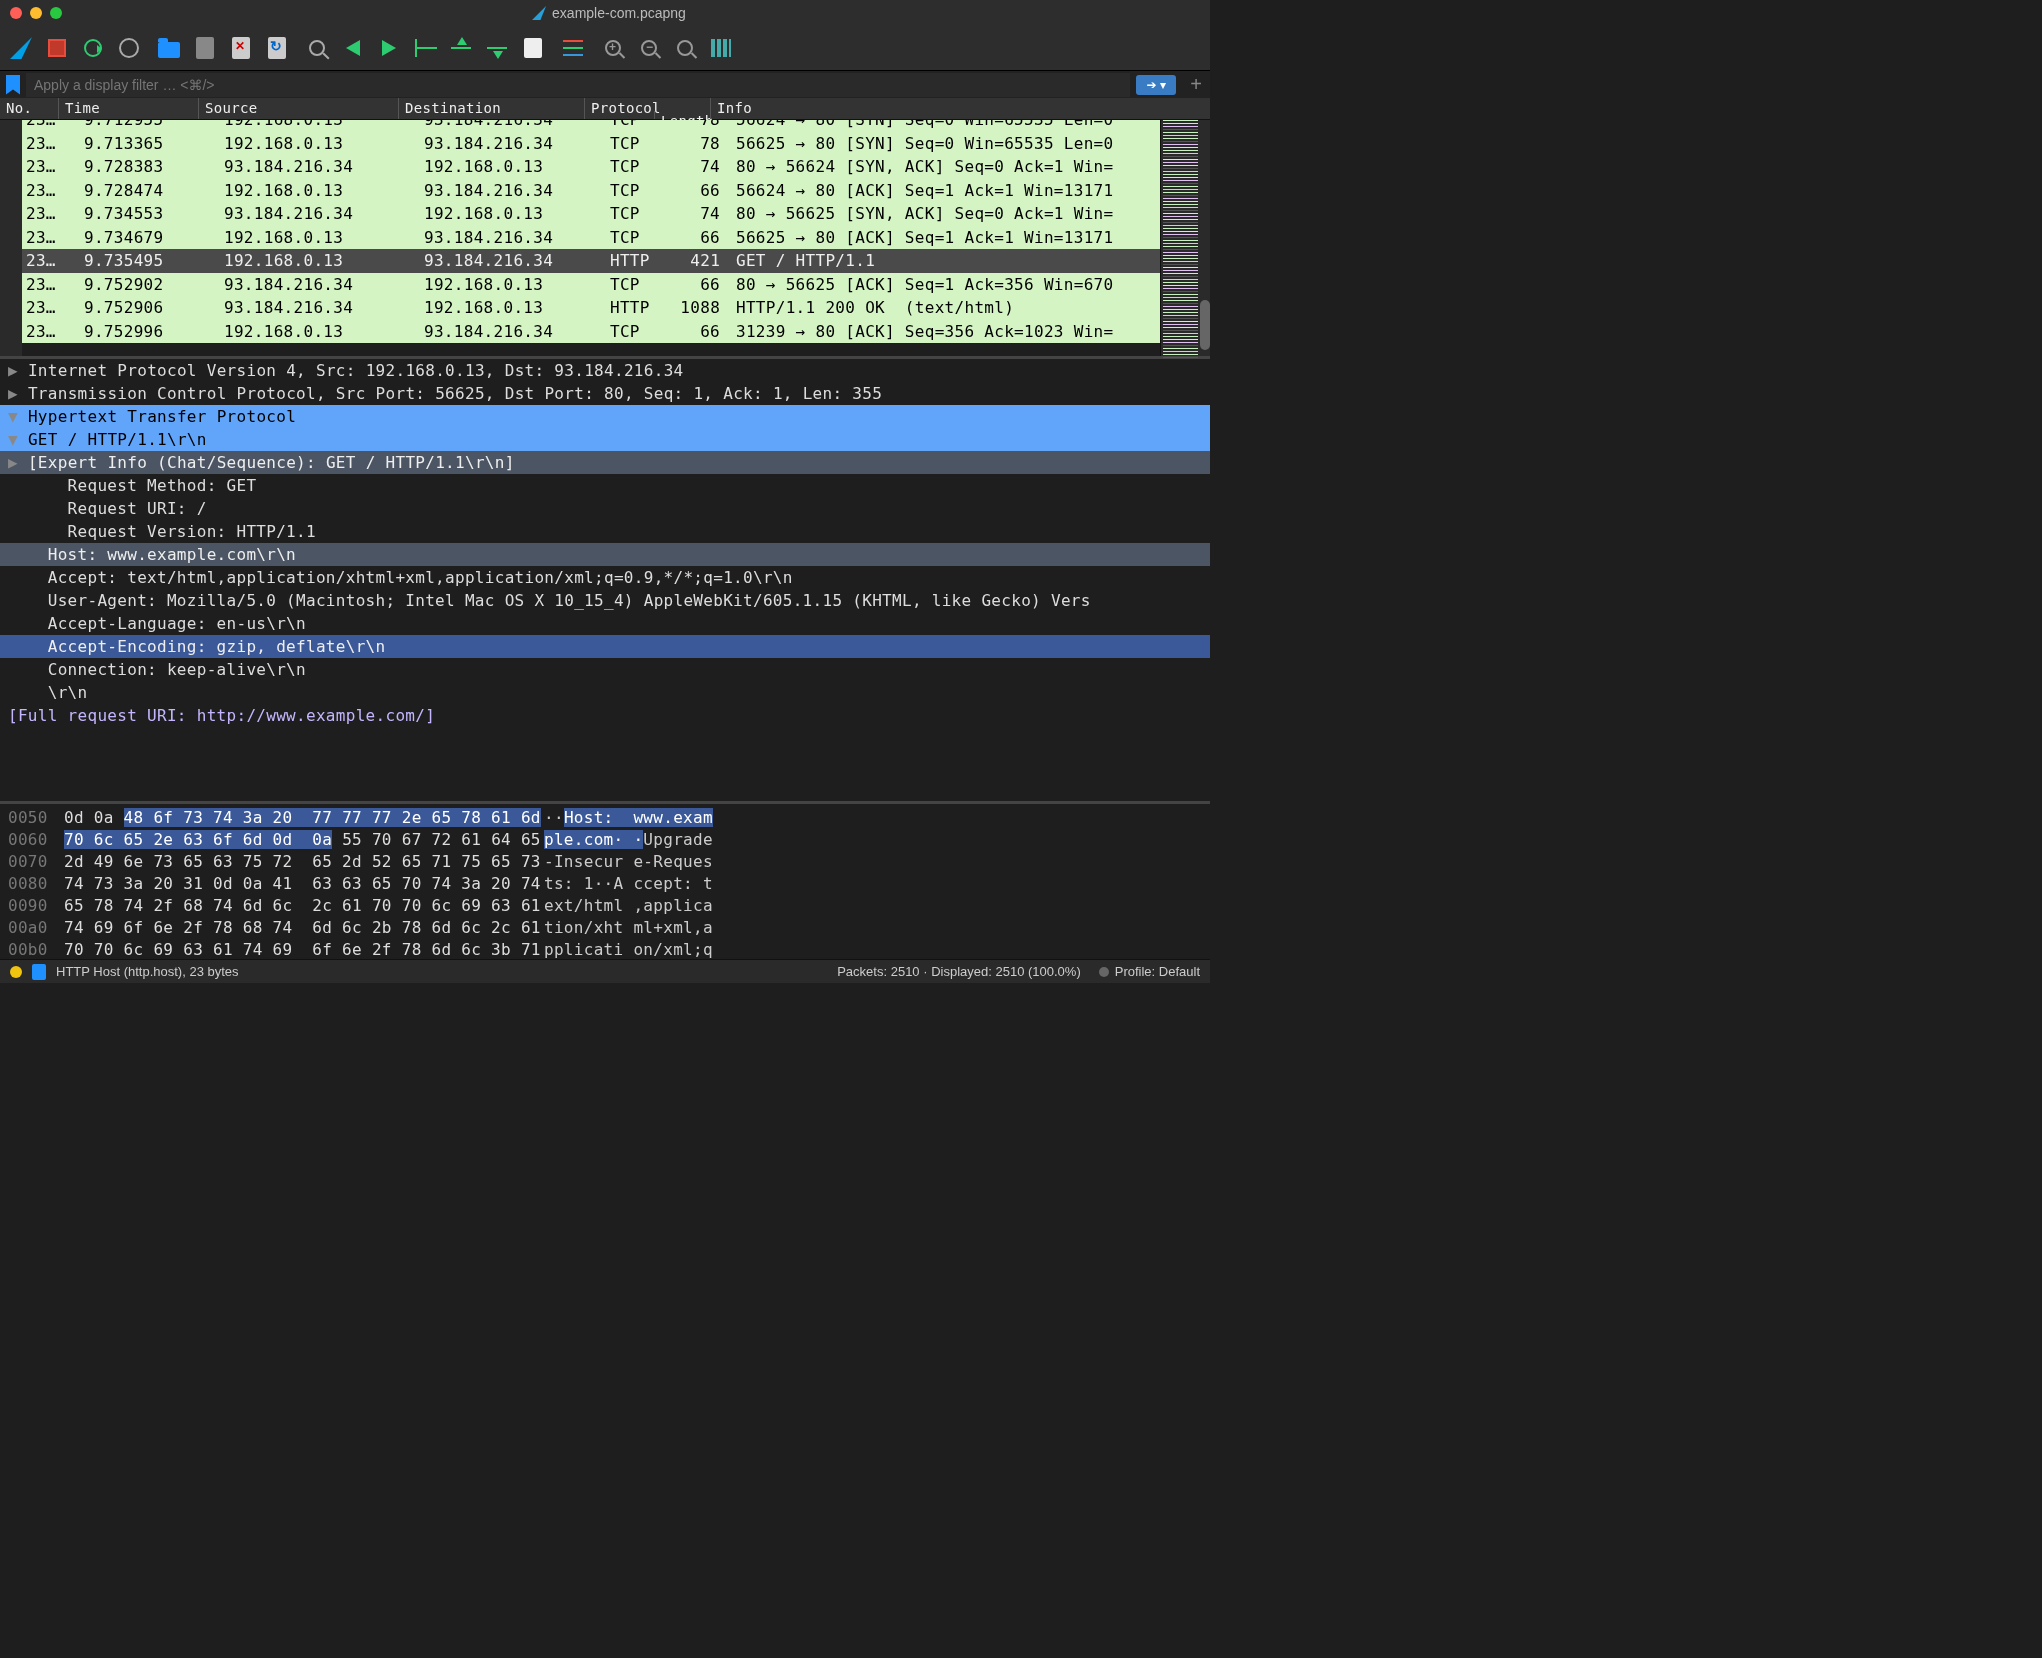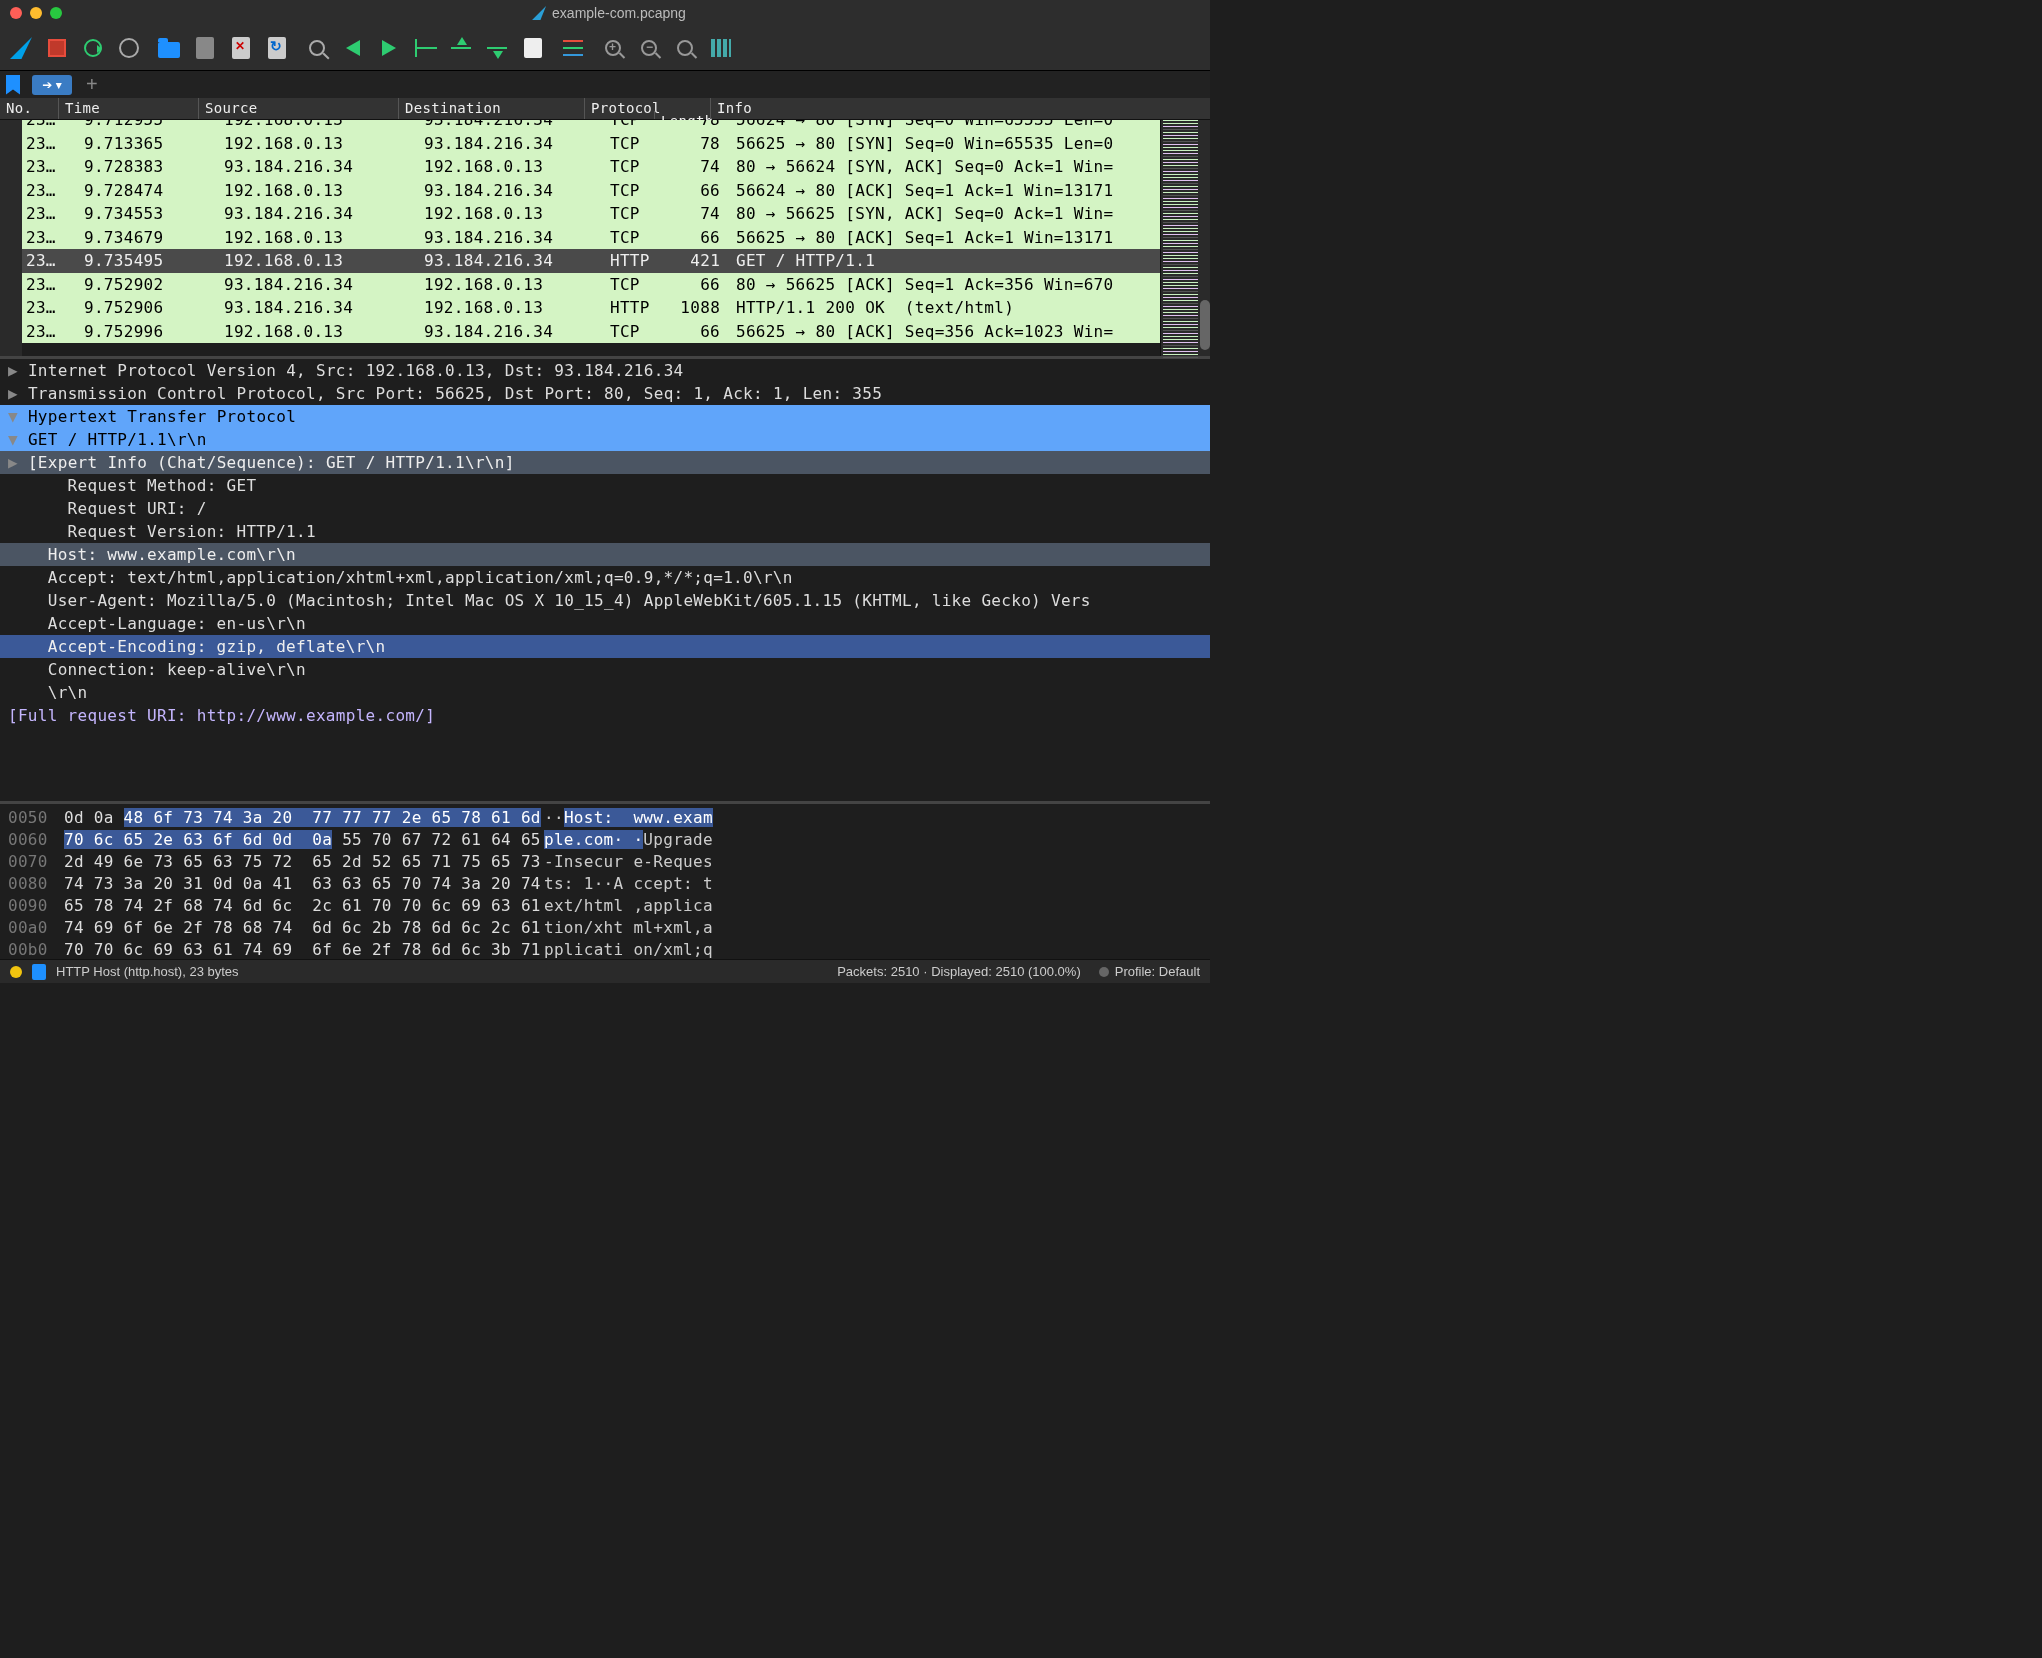--- a/index.html
+++ b/index.html
@@ -176,20 +176,21 @@
         <div class="zoom"></div>
       </div>
     <div class="tb-btn">
         <div class="cols"></div>
       </div>
   </div>
 </div>
 
 <div class="filterbar">
   <div class="bm"></div>
+  <input class="filter-input" placeholder="Apply a display filter … &lt;⌘/&gt;" style="">
   <div class="applybtn">➔ ▾</div>
   <div class="plus">+</div>
 </div>
 
 <div class="pl-header mono">
   <div class="c-no" style="border:none;">No.</div>
   <div class="c-time">Time</div>
   <div class="c-src">Source</div>
   <div class="c-dst">Destination</div>
   <div class="c-proto">Protocol</div>
@@ -281,21 +282,21 @@
         <span class="c-len">1088 </span>
         <span class="c-info">HTTP/1.1 200 OK  (text/html)</span>
       </div>
       <div class="pl-row green">
         <span class="c-no">23…</span>
         <span class="c-time">9.752996</span>
         <span class="c-src">192.168.0.13</span>
         <span class="c-dst">93.184.216.34</span>
         <span class="c-proto">TCP</span>
         <span class="c-len">66 </span>
-        <span class="c-info">56625 → 80 [ACK] Seq=356 Ack=1023 Win=</span>
+        <span class="c-info">31239 → 80 [ACK] Seq=356 Ack=1023 Win=</span>
       </div>
     </div>
   <div class="pl-mini">
     <div class="scroll"></div>
   <div class="mline" style="top: 0px; background: rgb(201, 240, 192);"></div>
       <div class="mline" style="top: 3px; background: rgb(201, 240, 192);"></div>
       <div class="mline" style="top: 6px; background: rgb(224, 192, 240);"></div>
       <div class="mline" style="top: 9px; background: rgb(85, 85, 85);"></div>
       <div class="mline" style="top: 12px; background: rgb(201, 240, 192);"></div>
       <div class="mline" style="top: 15px; background: rgb(224, 192, 240);"></div>

